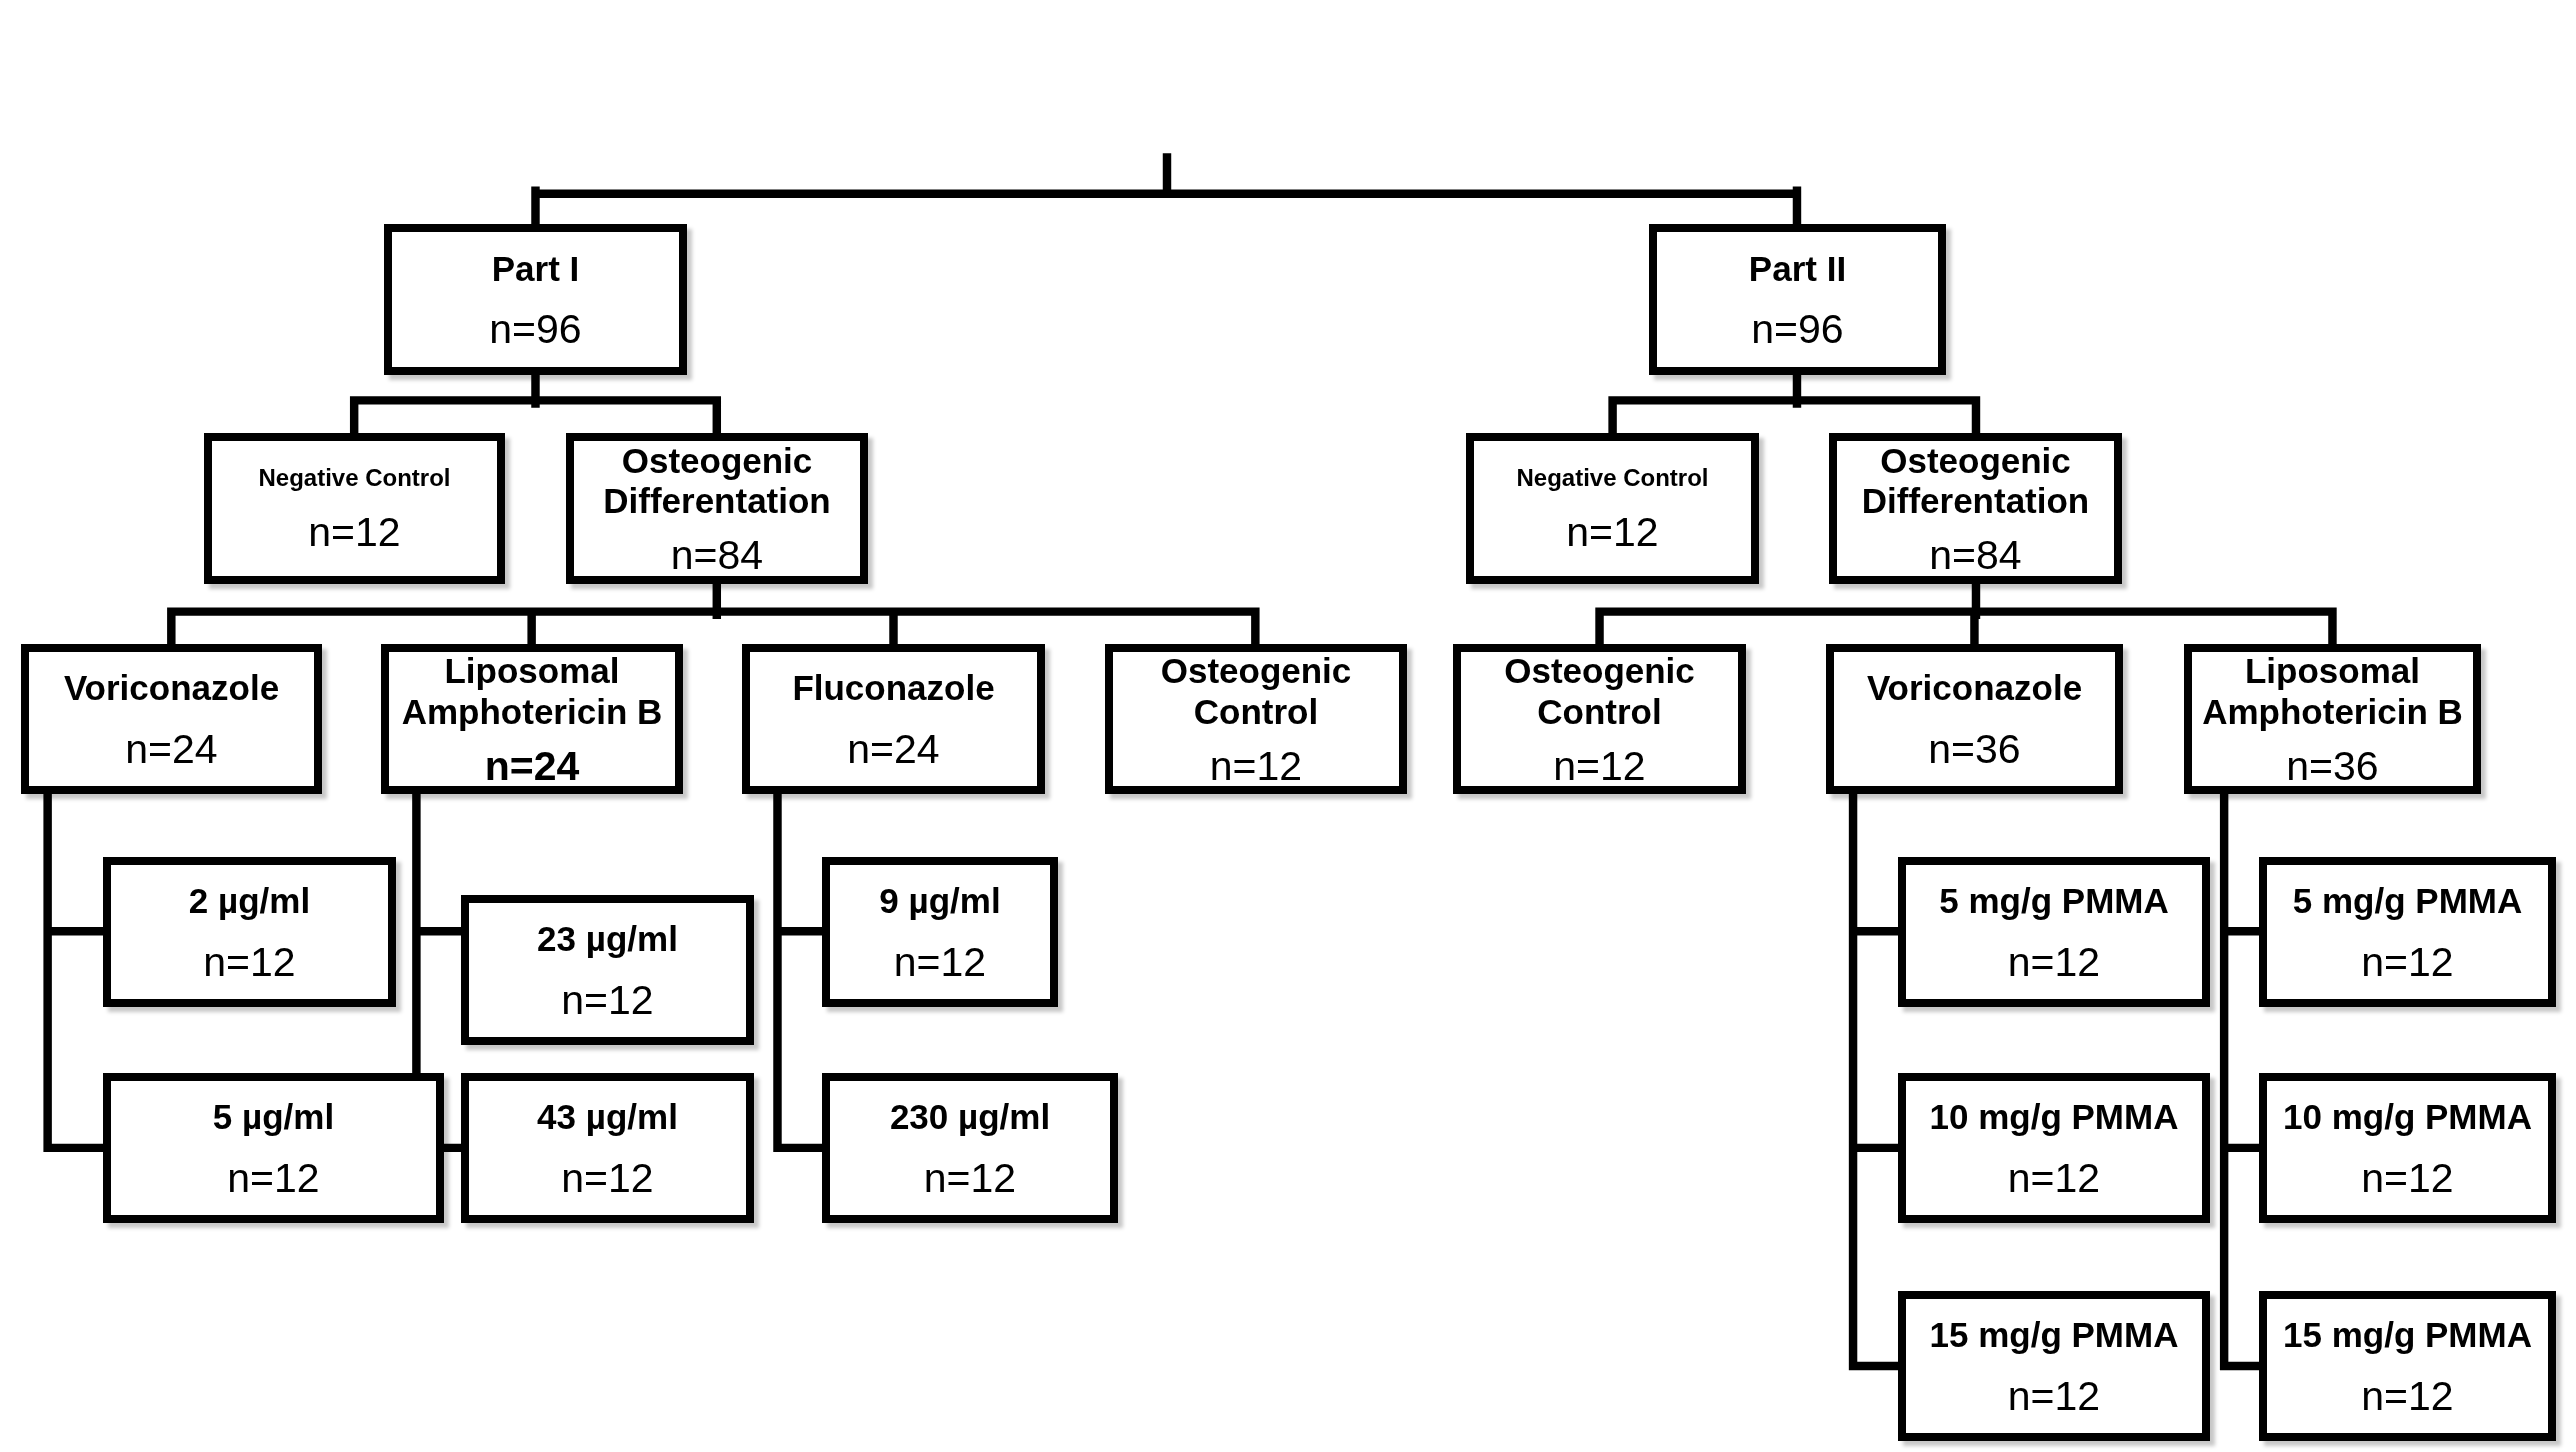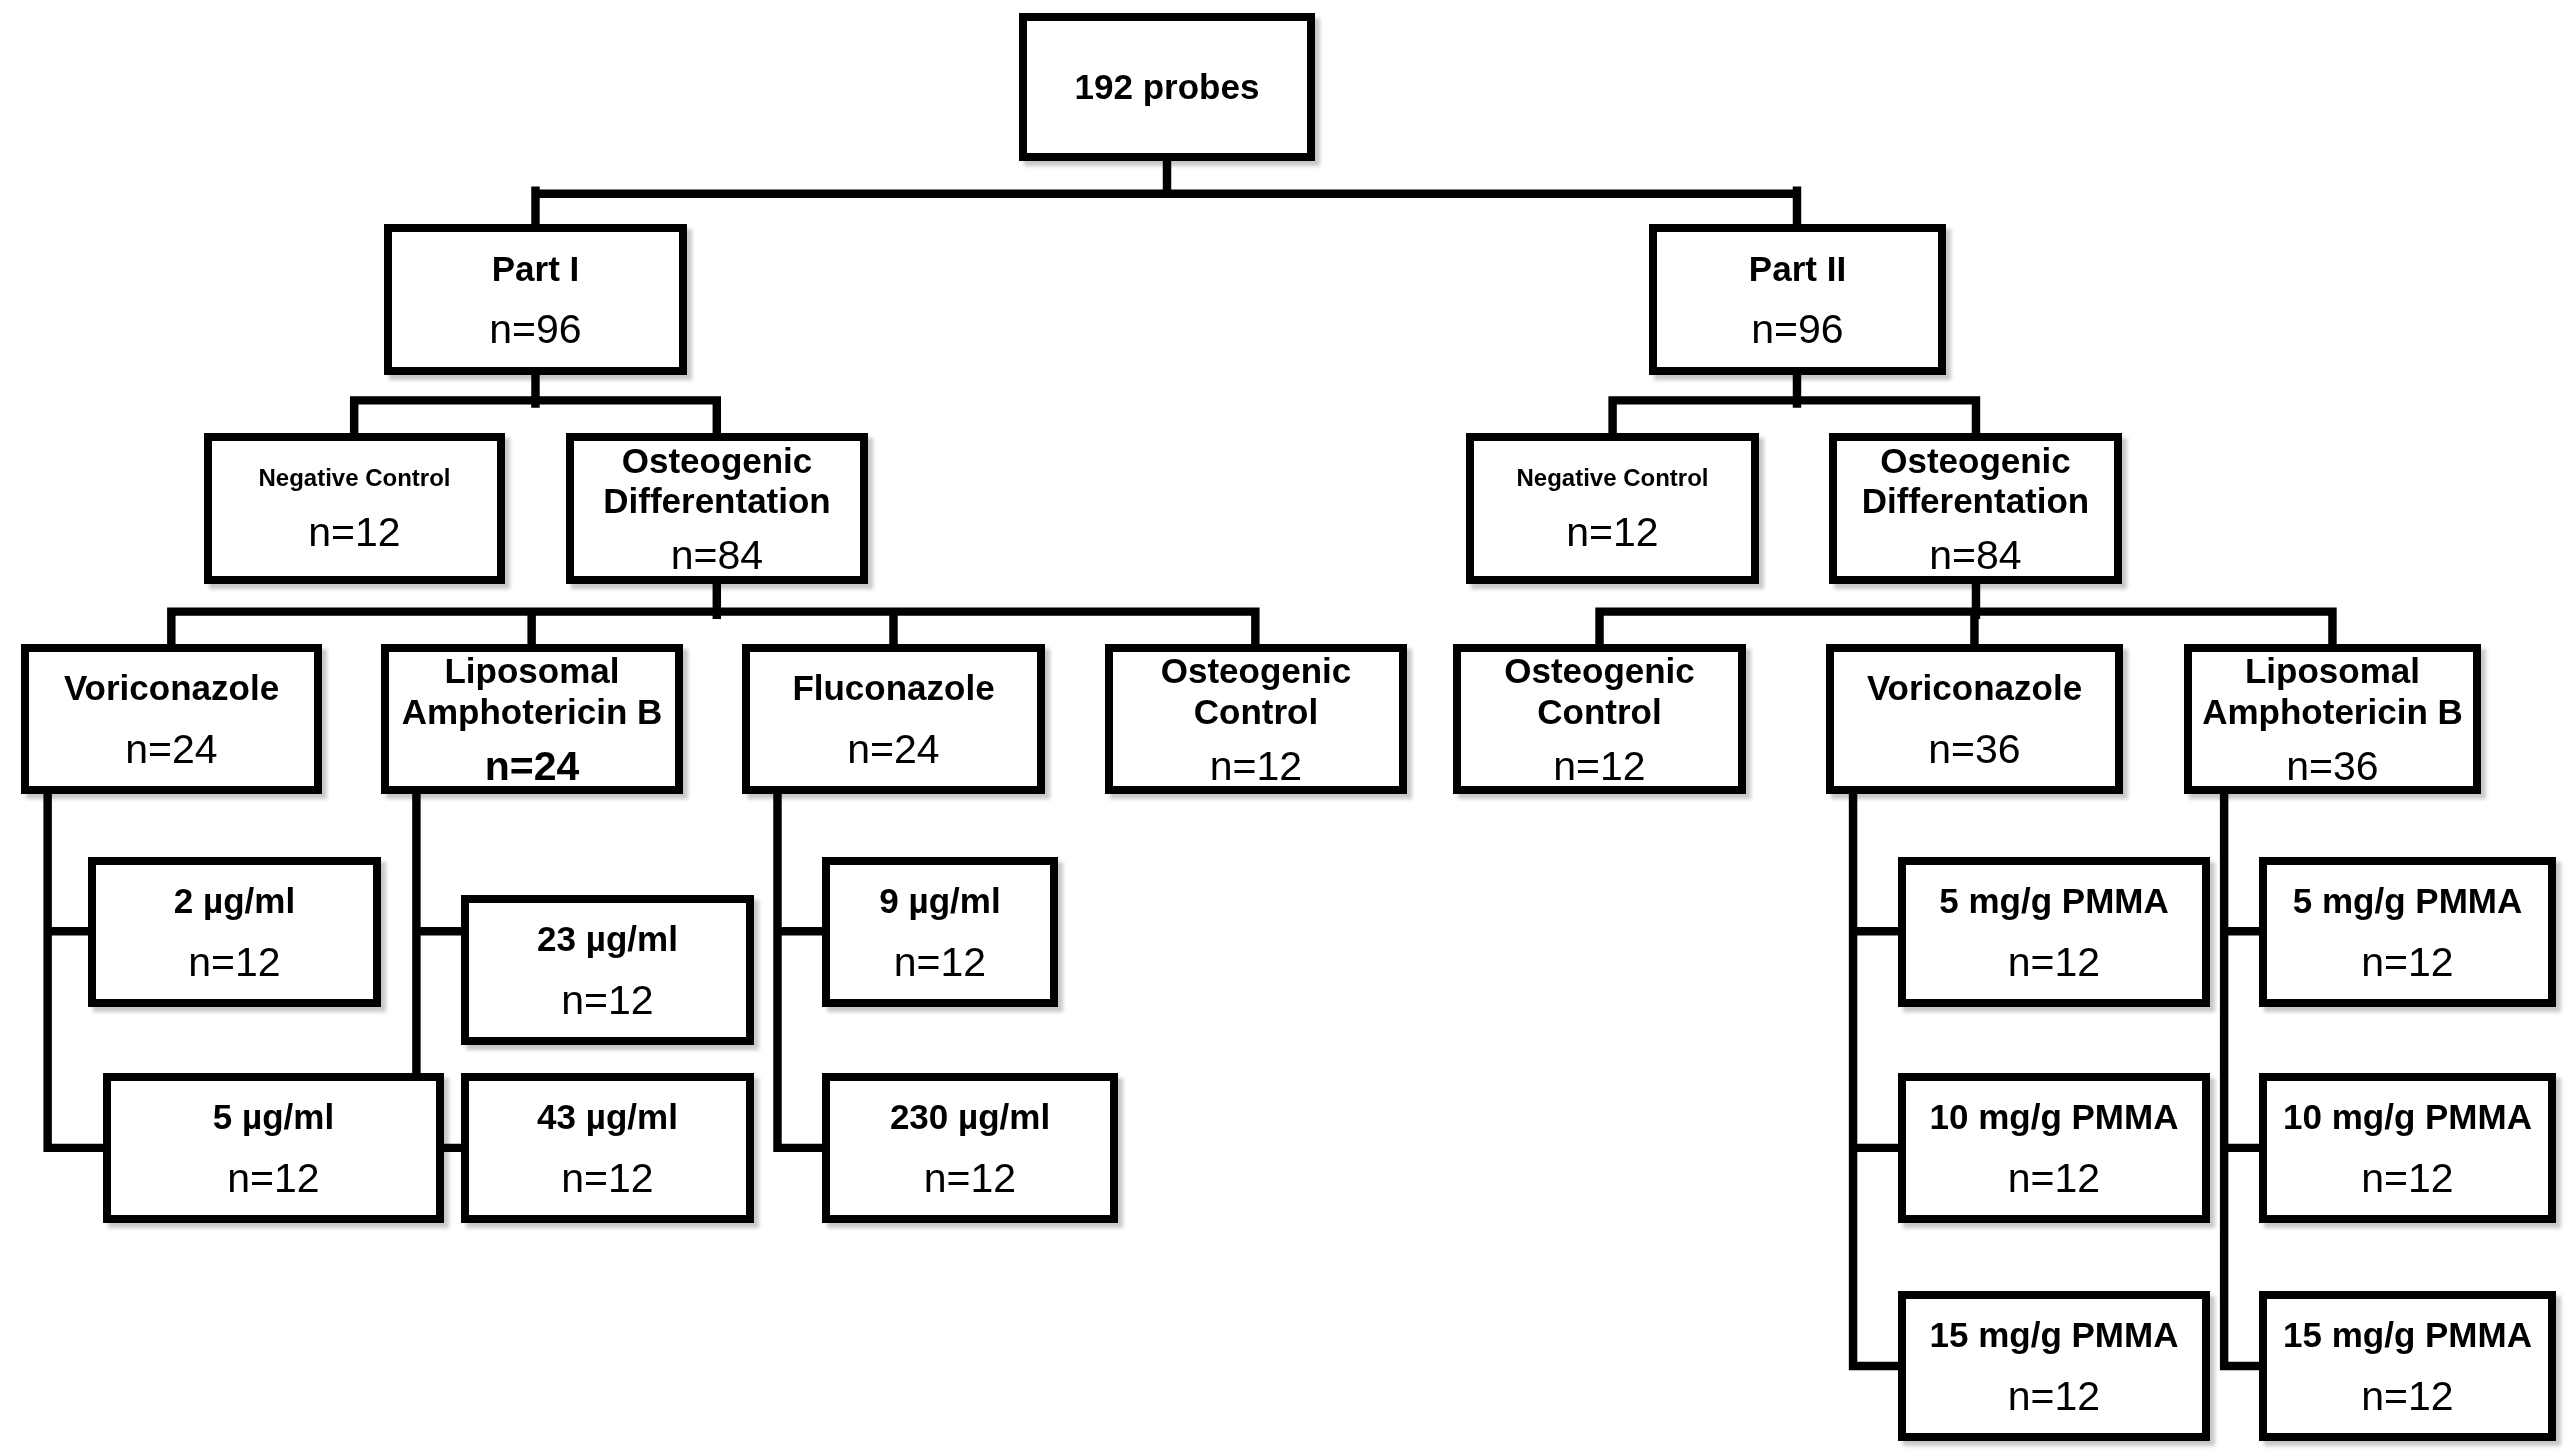--- a/index.html
+++ b/index.html
@@ -51,23 +51,20 @@
              M2339 484 V525 M2099 521 H2572 M2099 521 V569 M2572 521 V569
              M933 757 V800 M223 796 H1634 M223 796 V843 M692 796 V843 M1163 796 V843 M1634 796 V843
              M2572 757 V800 M2082 796 H3036 M2082 796 V843 M2570 796 V843 M3036 796 V843
              M62 1030 V1494 M62 1212 H140 M62 1494 H140
              M542 1030 V1494 M542 1212 H606 M542 1494 H606
              M1012 1030 V1494 M1012 1212 H1076 M1012 1494 H1076
              M2412 1030 V1778 M2412 1212 H2477 M2412 1494 H2477 M2412 1778 H2477
              M2895 1030 V1778 M2895 1212 H2946 M2895 1494 H2946 M2895 1778 H2946" stroke="#000000" stroke-width="11" fill="none" stroke-linecap="square"></path>
   </svg>
 
-  <div class="box" style="left:1019px;top:13px;width:296px;height:148px">
-    <div class="t">192 probes</div>
-  </div>
 
   <div class="box" style="left:384px;top:224px;width:303px;height:151px">
     <div class="t">Part I</div>
     <div class="n">n=96</div>
   </div>
   <div class="box" style="left:1649px;top:224px;width:297px;height:151px">
     <div class="t">Part II</div>
     <div class="n">n=96</div>
   </div>
 
@@ -130,21 +127,21 @@
     <div class="n">n=36</div>
   </div>
   <div class="box" style="left:2184px;top:644px;width:297px;height:150px;gap:14px">
     <div class="t">
       <span>Liposomal</span><br>
       <span>Amphotericin B</span>
     </div>
     <div class="n">n=36</div>
   </div>
 
-  <div class="box" style="left:88px;top:857px;width:293px;height:150px">
+  <div class="box" style="left:103px;top:857px;width:293px;height:150px">
     <div class="t">2 µg/ml</div>
     <div class="n">n=12</div>
   </div>
   <div class="box" style="left:461px;top:895px;width:293px;height:150px">
     <div class="t">23 µg/ml</div>
     <div class="n">n=12</div>
   </div>
   <div class="box" style="left:822px;top:857px;width:236px;height:150px">
     <div class="t">9 µg/ml</div>
     <div class="n">n=12</div>

